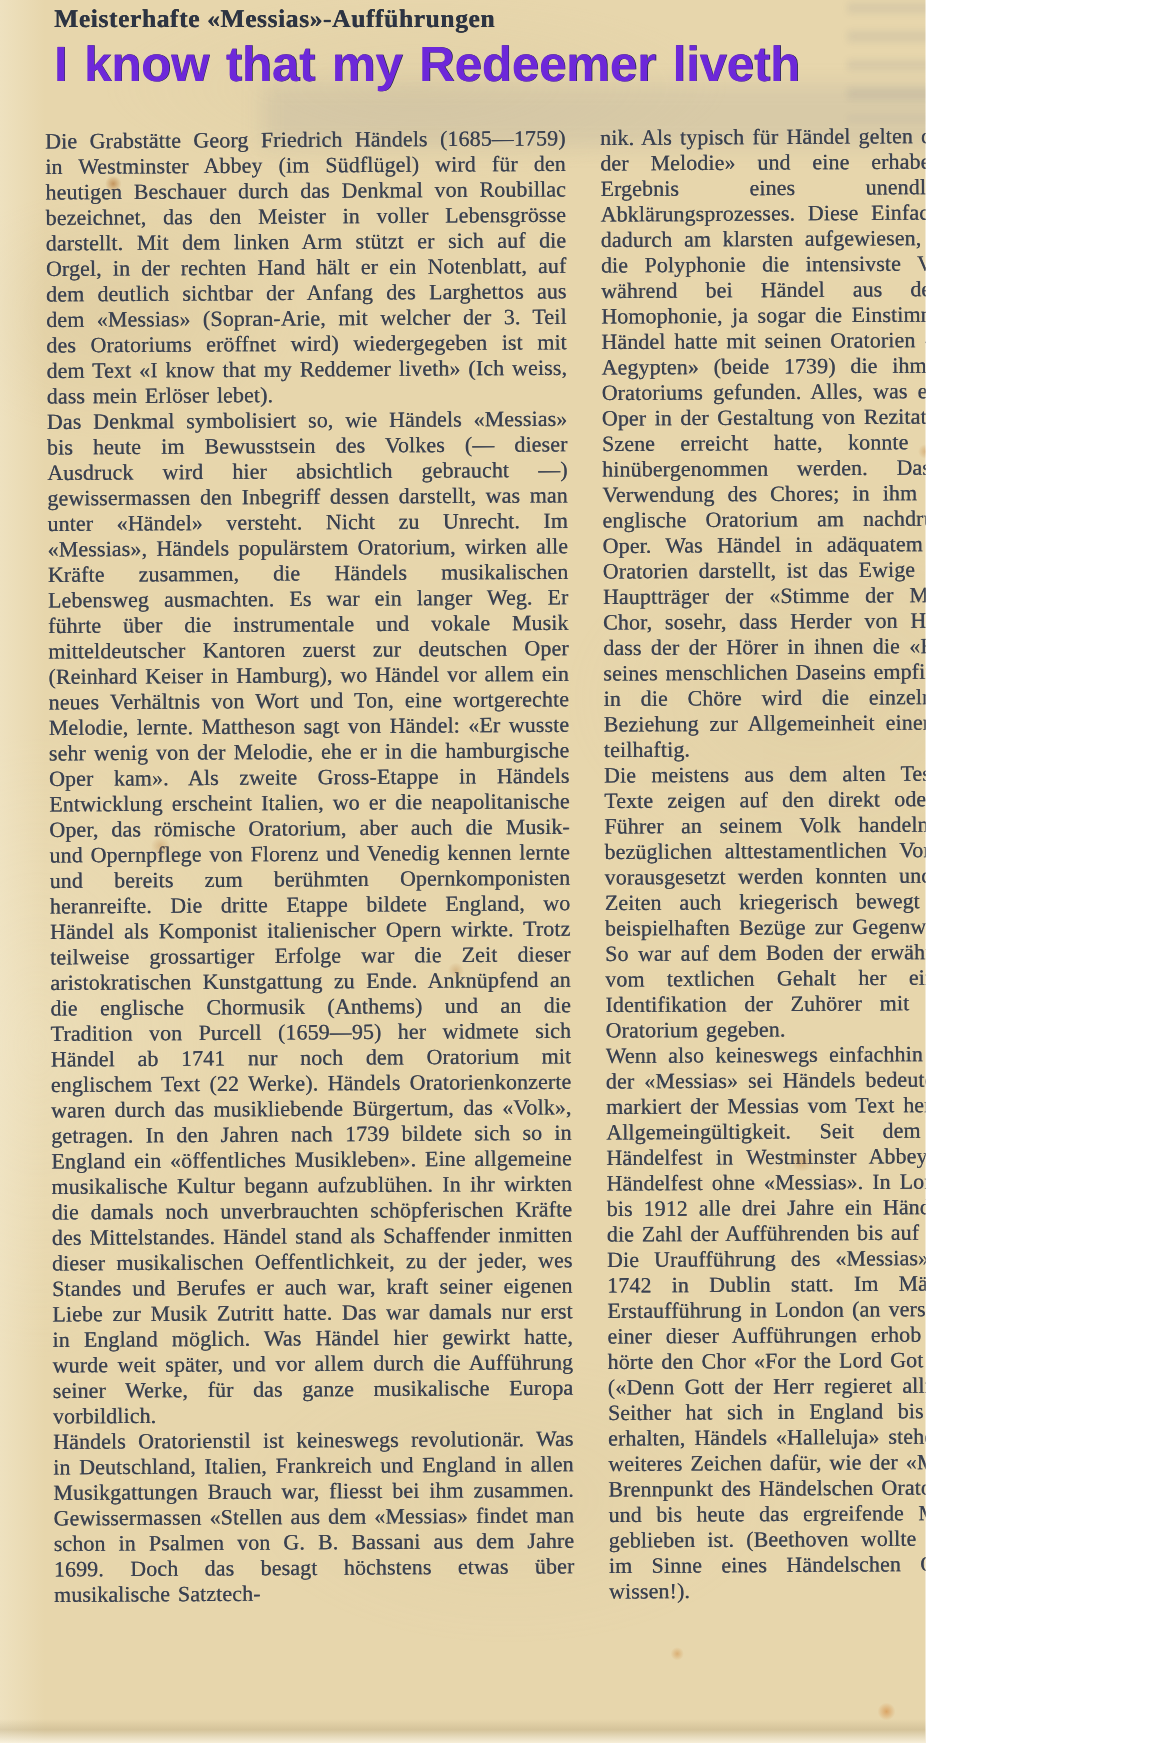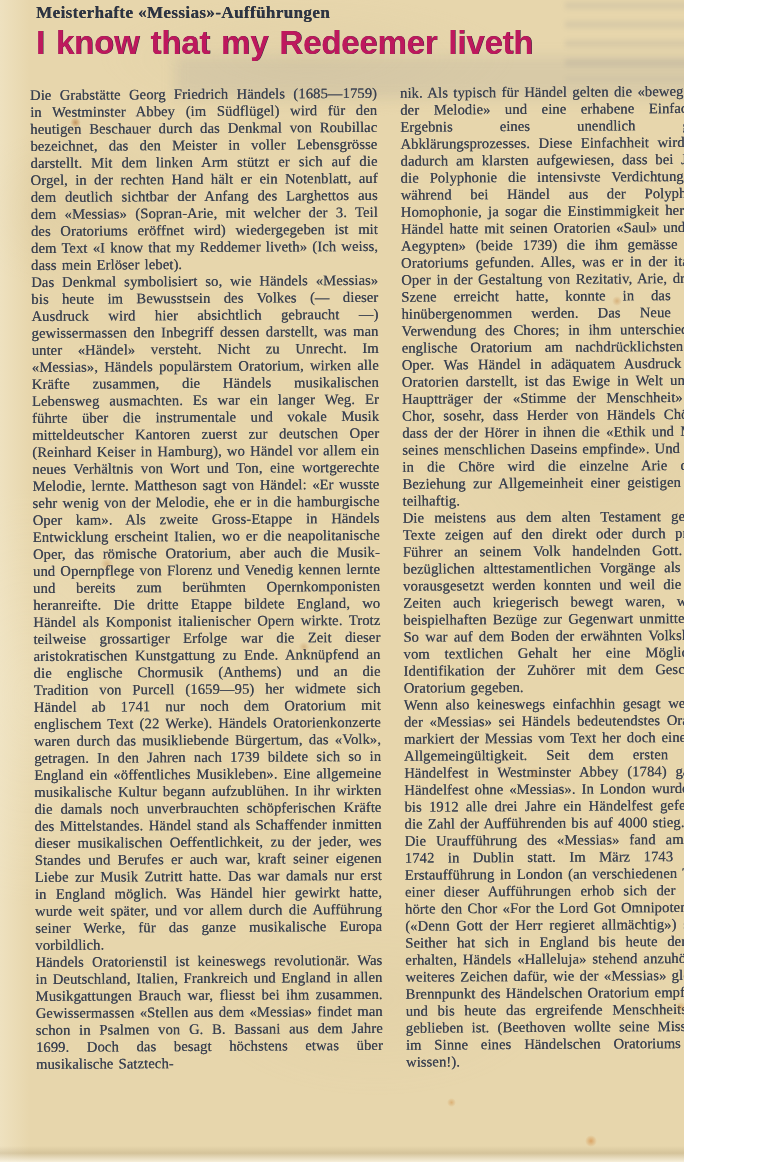--- a/index.html
+++ b/index.html
@@ -1,21 +1,21 @@
 <!DOCTYPE html>
 <html><head>
 <meta charset="utf-8">
 <style>
   html,body { margin:0; padding:0; }
   body {
     width:780px; height:1162px; overflow:hidden;
     font-family:"Liberation Serif", serif;
   }
   .page {
-    position:relative; width:684px; height:1162px; overflow:hidden;
+    position:relative; width:617px; height:1162px; overflow:hidden;
     background:
       radial-gradient(ellipse 420px 260px at 78% 3%, rgba(214,200,164,0.9), rgba(214,200,164,0) 70%),
       radial-gradient(ellipse 500px 300px at 10% 100%, rgba(246,238,214,0.8), rgba(246,238,214,0) 65%),
       radial-gradient(ellipse 600px 500px at 50% 45%, rgba(120,100,60,0.08), rgba(120,100,60,0) 70%),
       linear-gradient(180deg,#e3d1a2 0%, #e8d8ae 22%, #e6d5ab 55%, #ead cb8 78%, #efe5c6 100%);
     background-color:#e7d6ac;
   }
   
   .mottle {
     position:absolute; inset:0; pointer-events:none; opacity:.55;
@@ -28,21 +28,21 @@
   }
   .kicker {
     position:absolute; left:36px; top:3px;
     font-family:"Liberation Serif", serif; font-weight:700;
     font-size:17px; letter-spacing:.4px; color:#2d3442;
     text-shadow:.3px 0 0 #2d3442;
   }
   .headline {
     position:absolute; left:36px; top:24px; width:700px;
     font-family:"Liberation Sans", sans-serif; font-weight:700;
-    font-size:33px; letter-spacing:-.2px; word-spacing:2px; color:#be185d;
+    font-size:33px; letter-spacing:-.2px; word-spacing:2px; color:#6d28d9;
     text-shadow:.4px 0 0 #272e3b;
   }
   .headline-ghost {
     position:absolute; left:175px; top:56px; width:575px; height:42px;
     background:rgba(118,124,140,.13); filter:blur(7px); pointer-events:none;
   }
   .bleed-ghost {
     position:absolute; left:565px; top:2px; width:205px; height:78px;
     background:repeating-linear-gradient(180deg,
       rgba(92,102,128,.22) 0 7px, rgba(92,102,128,0) 7px 19px);

